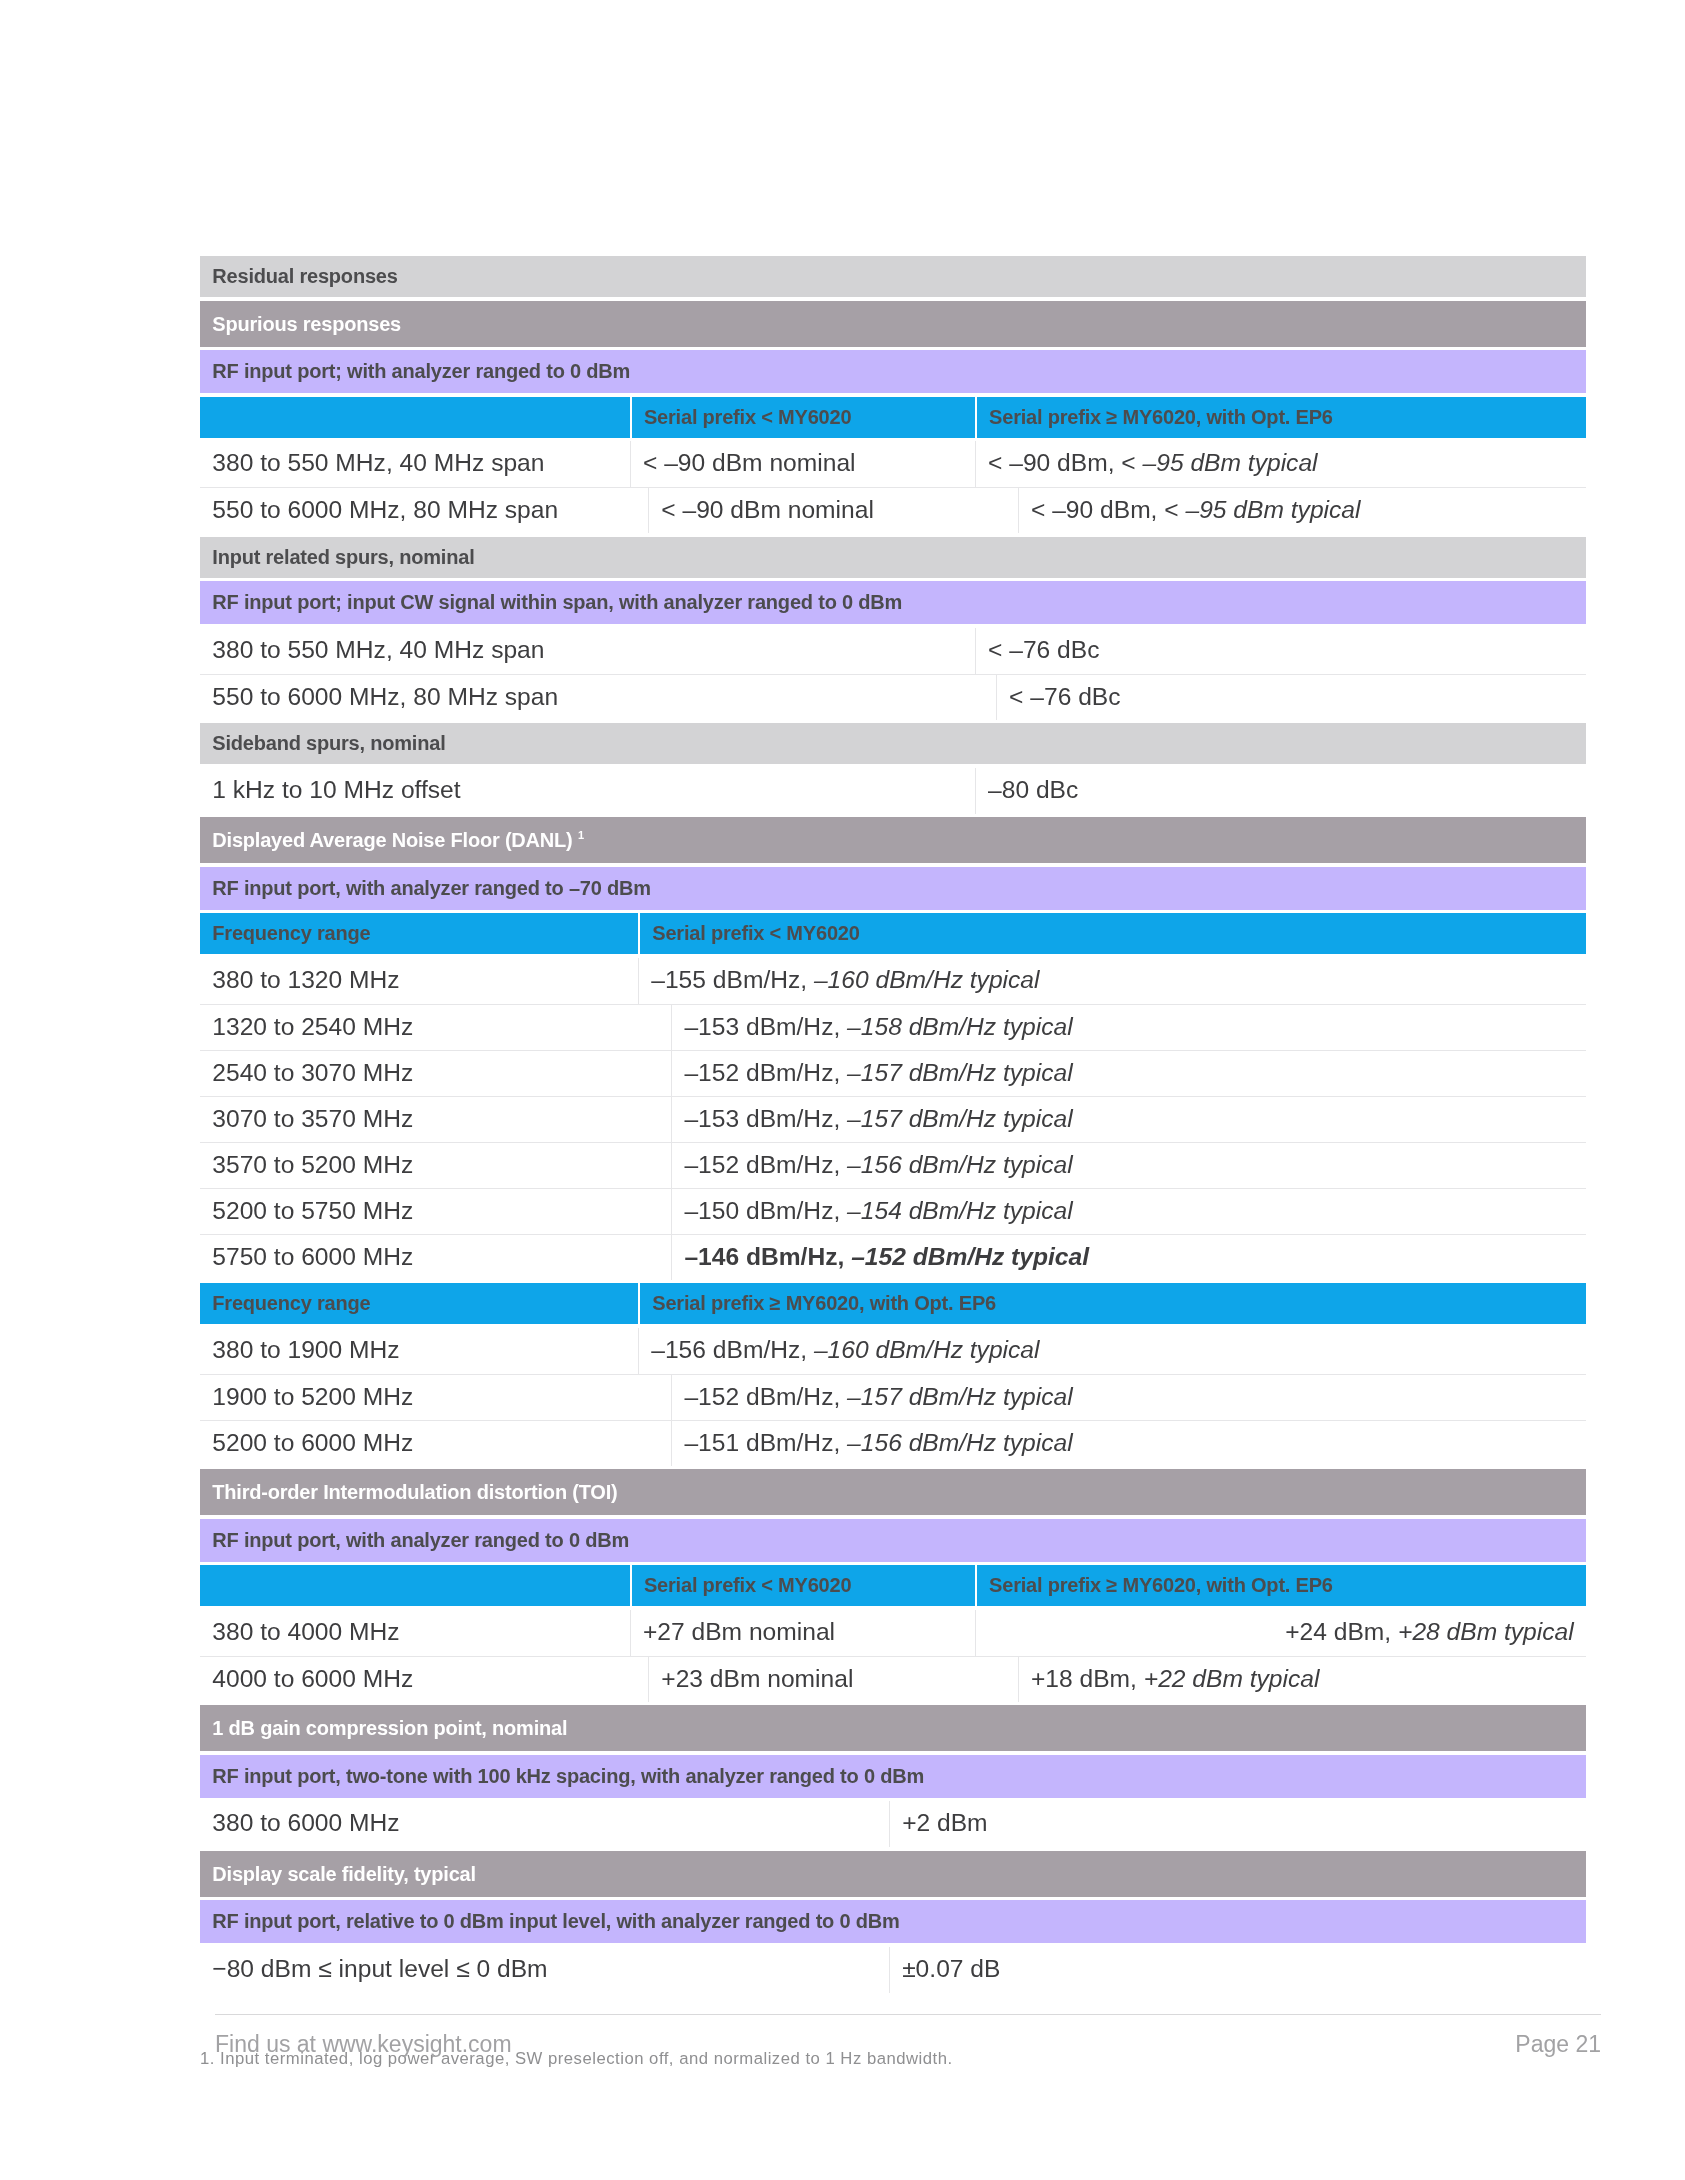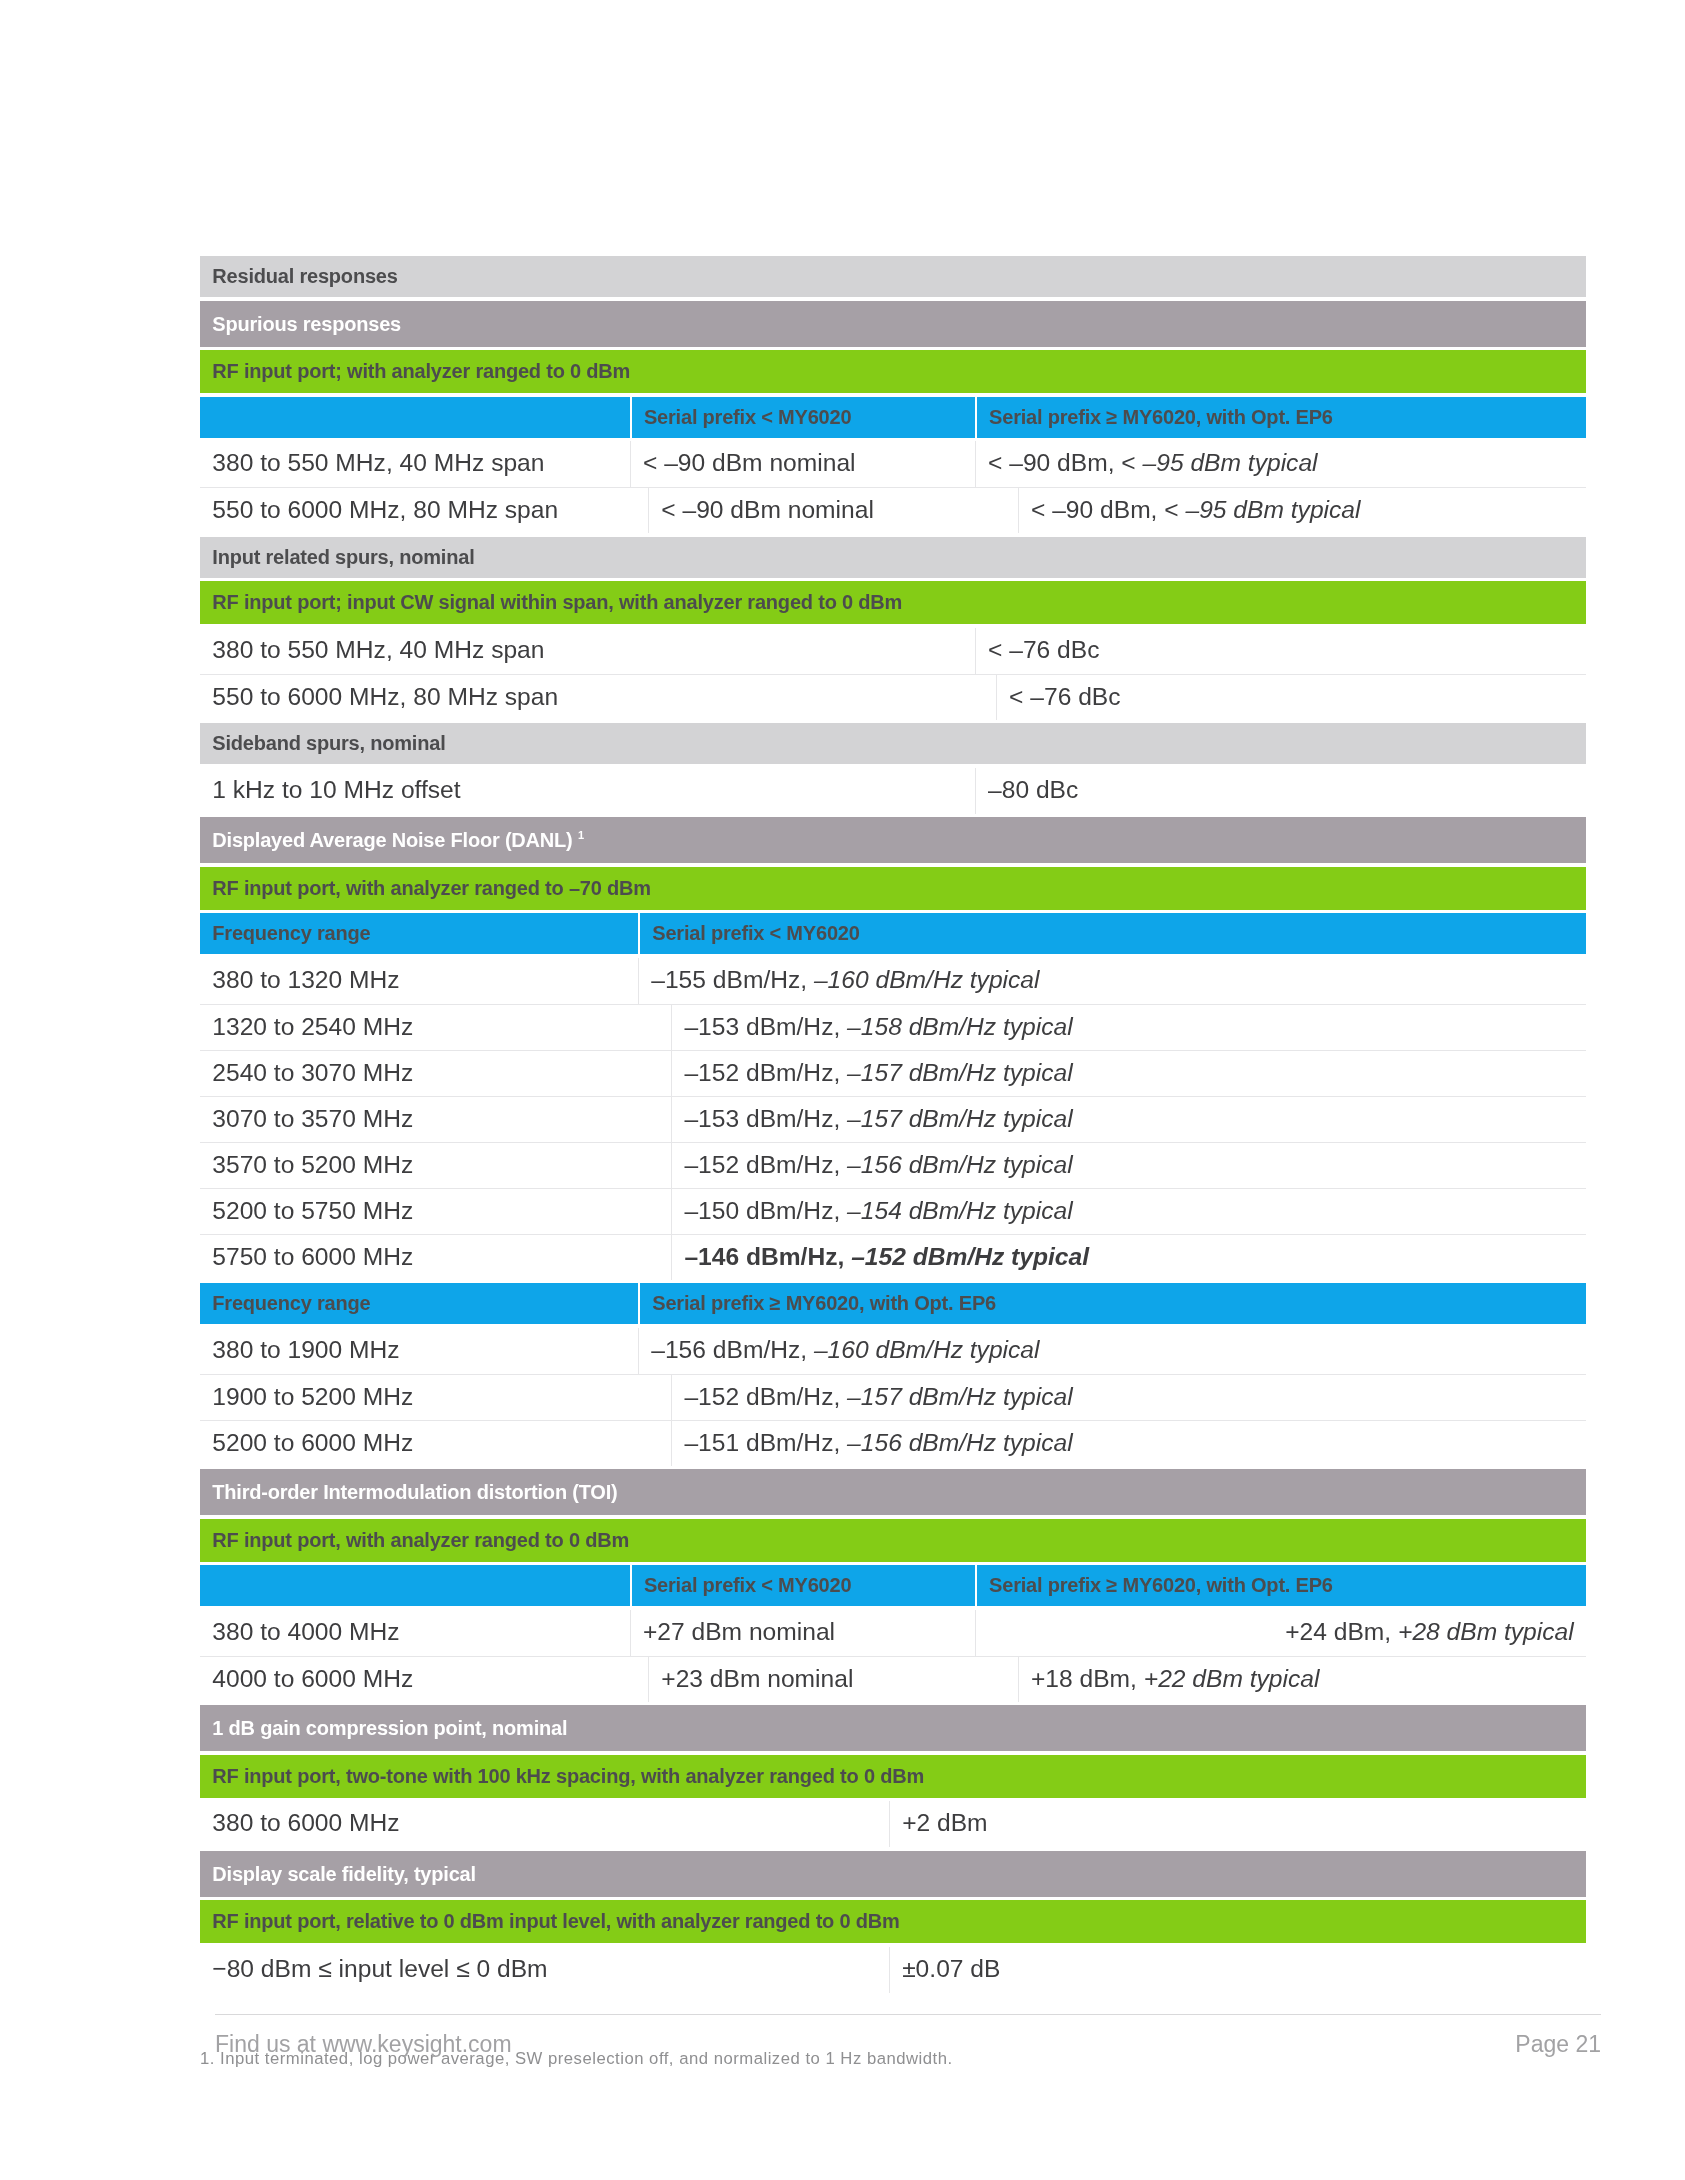--- a/index.html
+++ b/index.html
@@ -38,21 +38,21 @@
     font-weight: bold;
     font-size: 20px;
     letter-spacing: -0.2px;
     height: 41px;
     line-height: 41px;
     padding: 0 12.3px;
     margin: 3.5px 0;
     white-space: nowrap;
   }
   .condition {
-    background: #84cc16;
+    background: #c4b5fd;
     color: #4c4c4e;
     font-weight: bold;
     font-size: 20px;
     letter-spacing: -0.2px;
     height: 43px;
     line-height: 43px;
     padding: 0 12.3px;
     margin: 3.5px 0;
     white-space: nowrap;
   }

